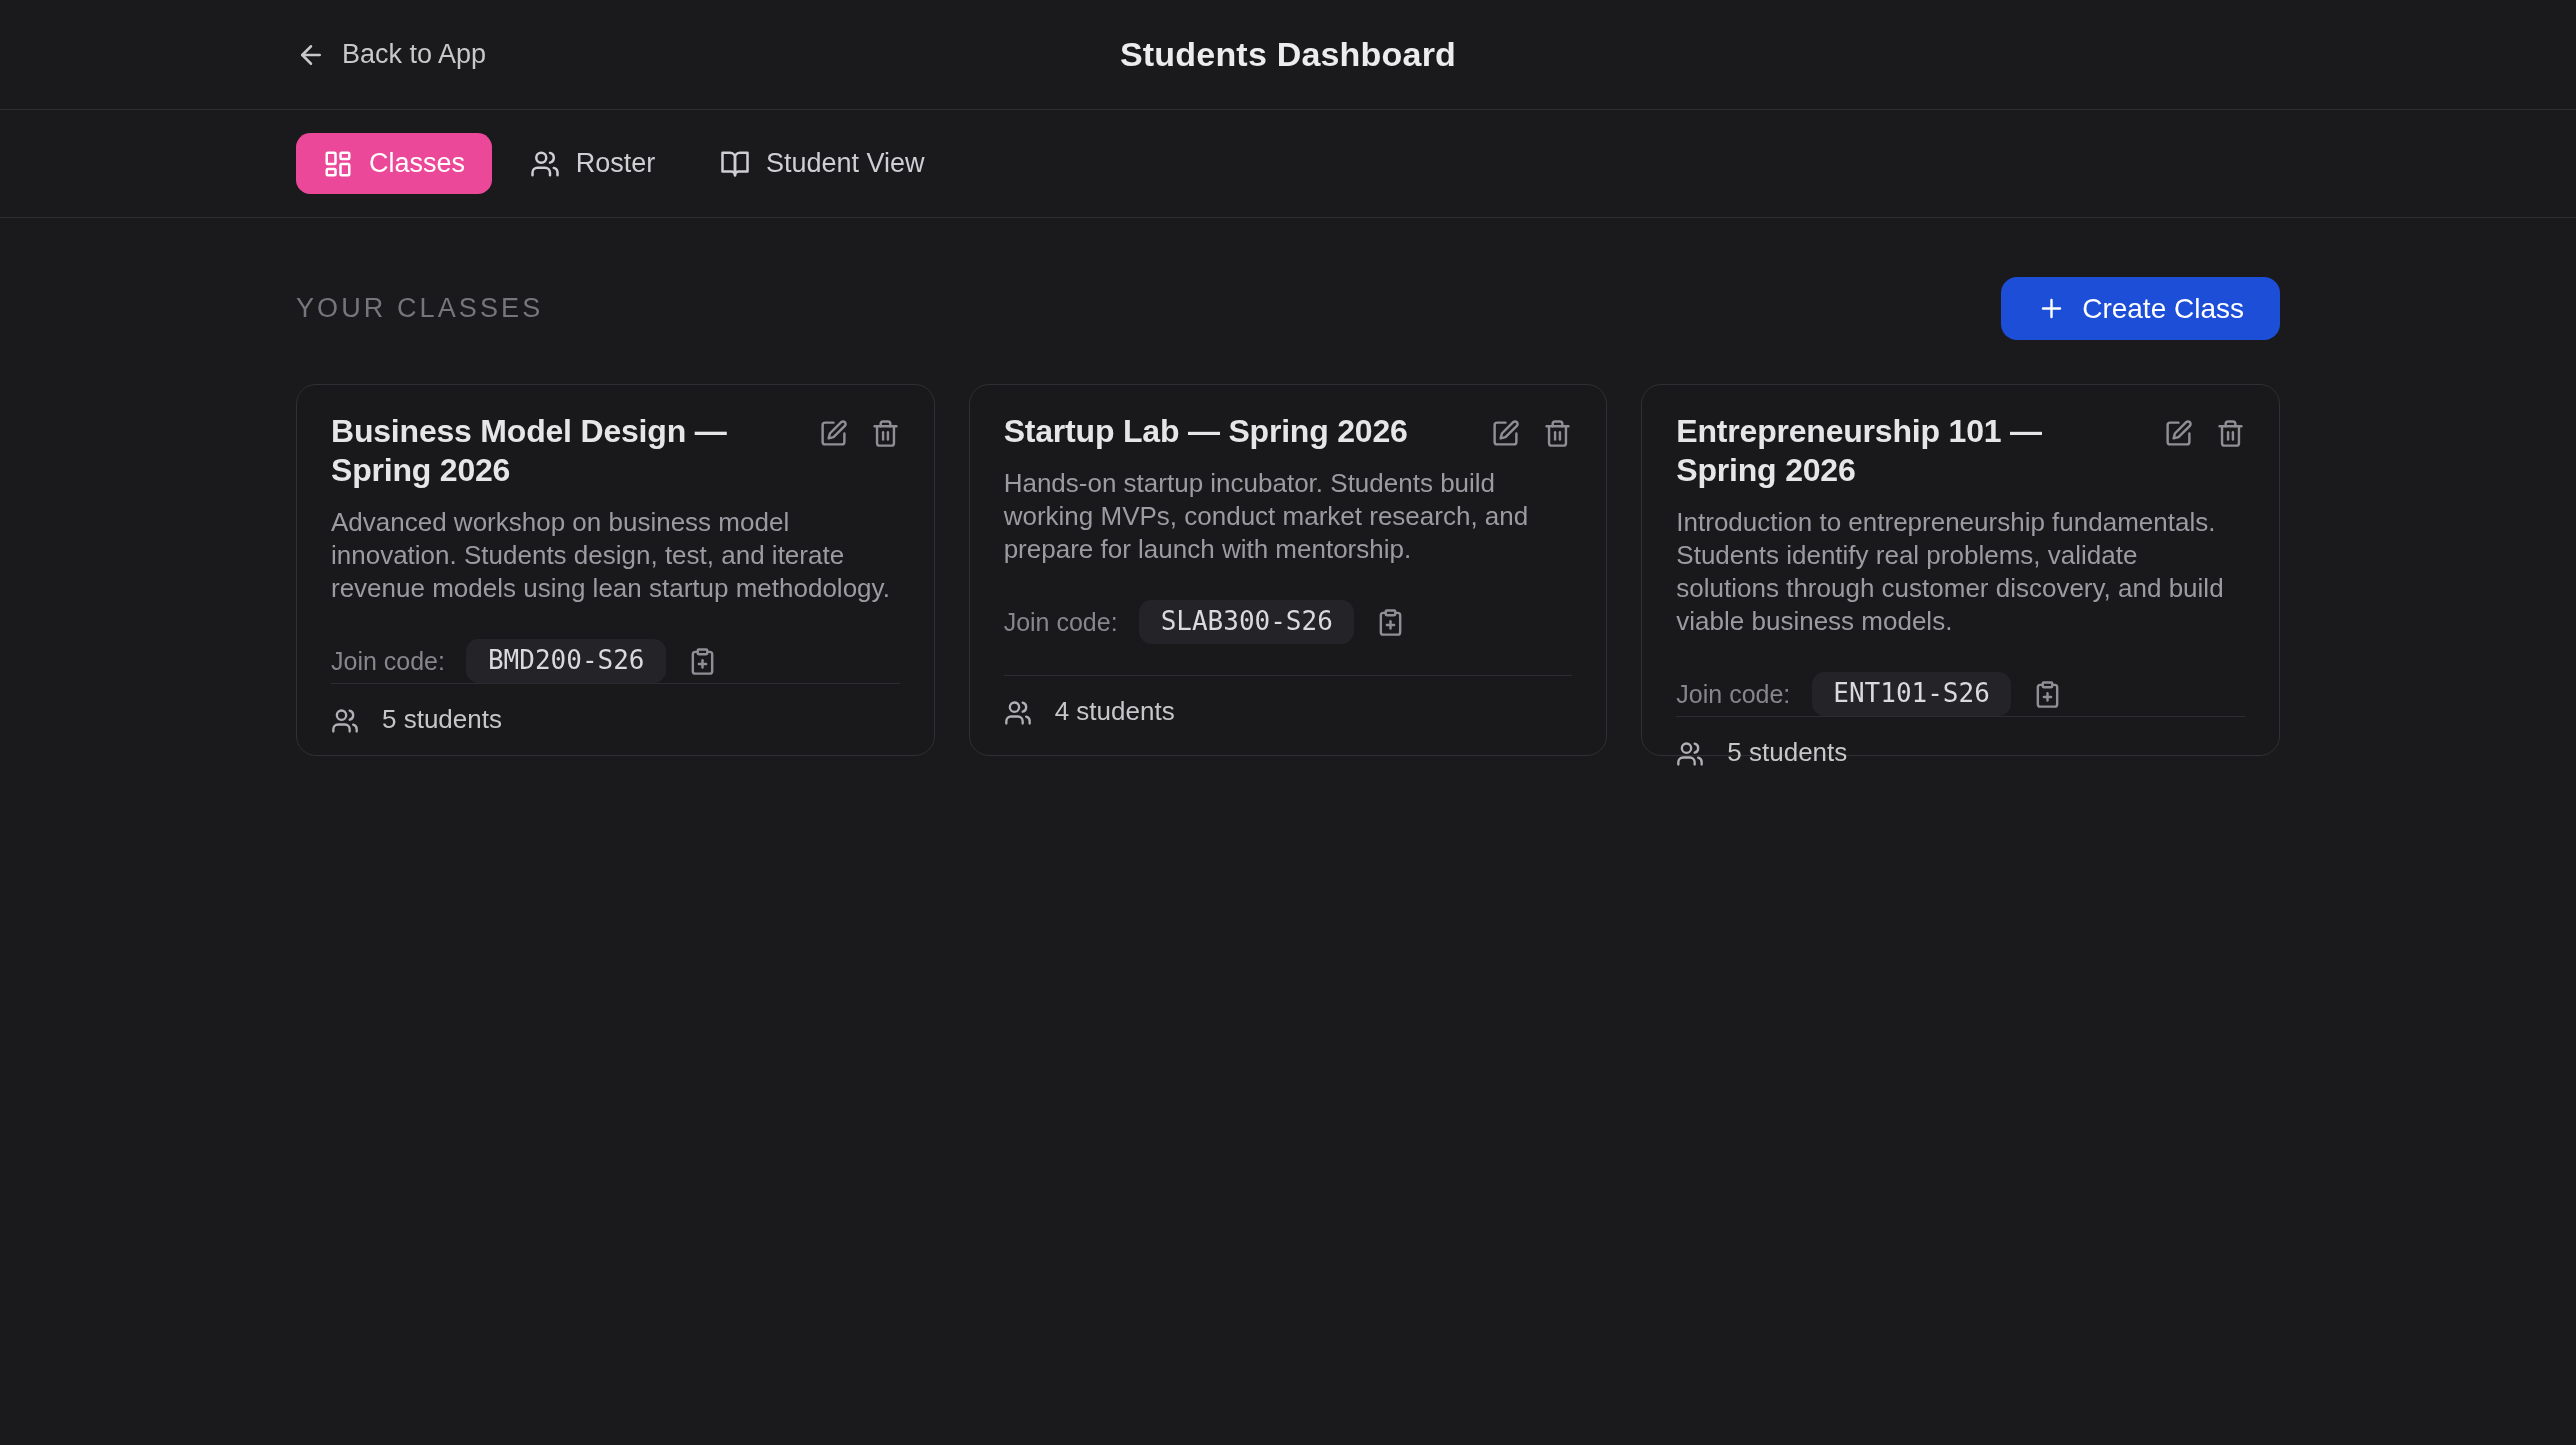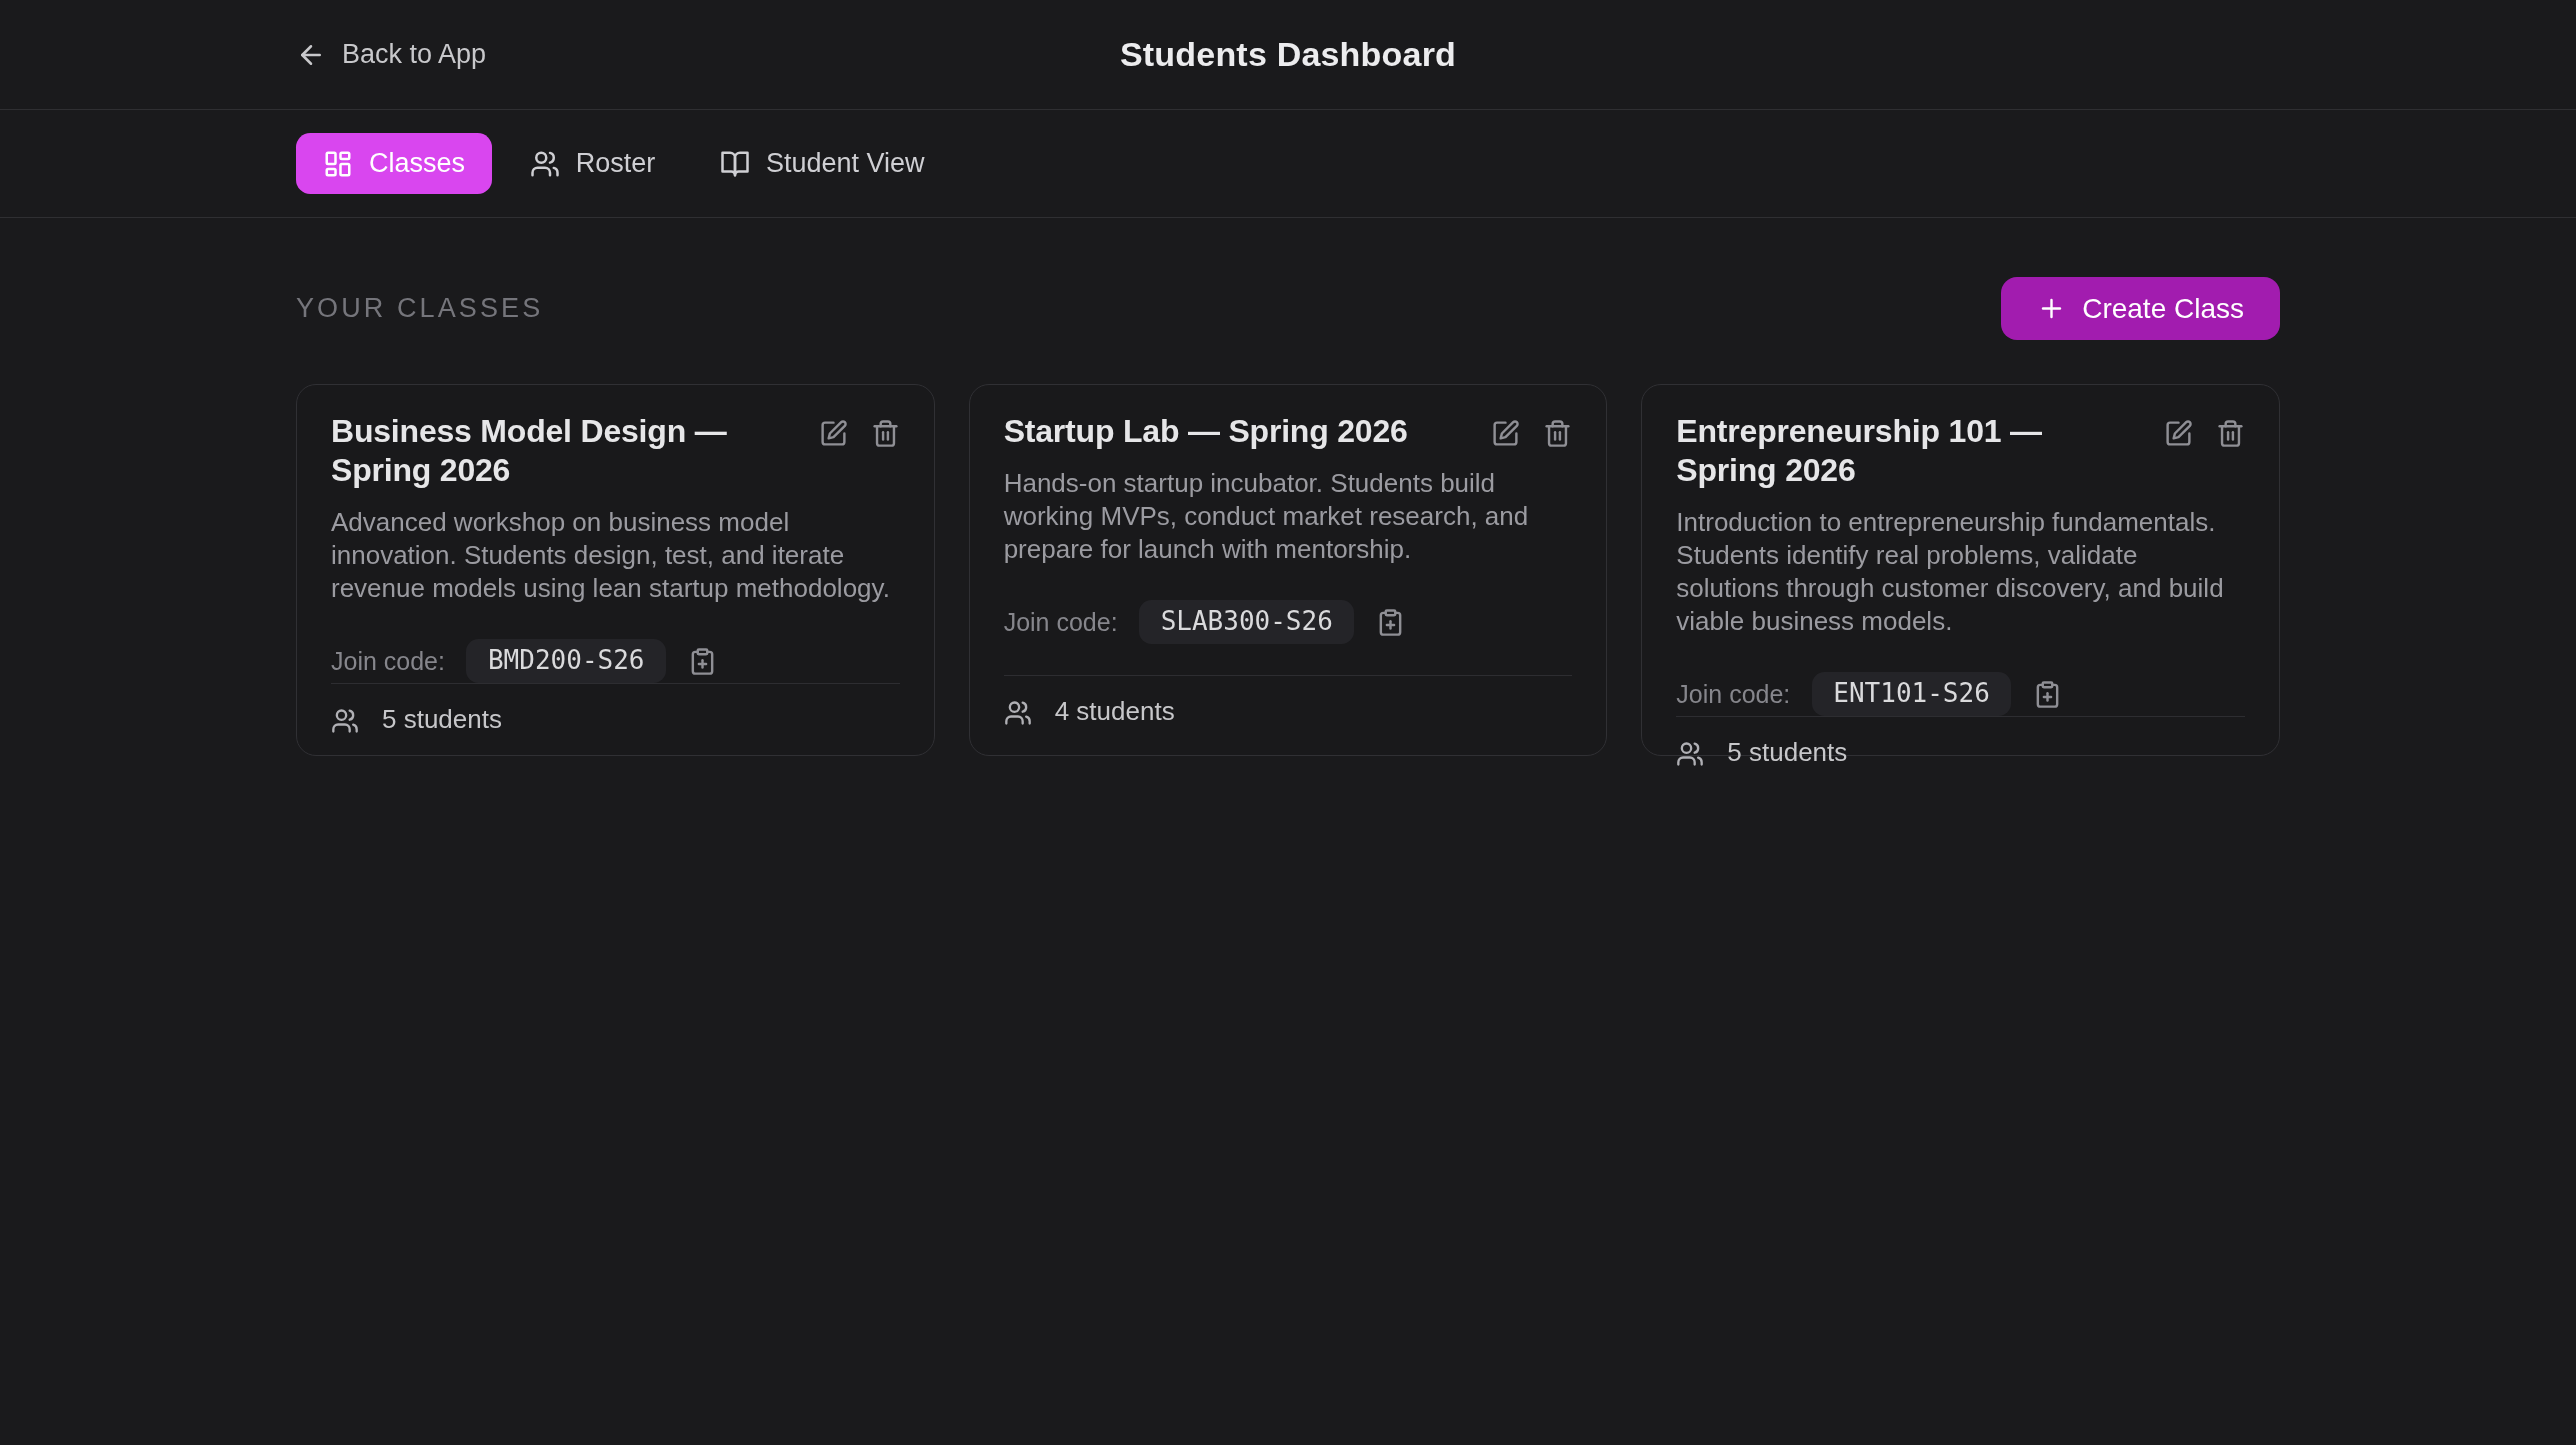--- a/index.html
+++ b/index.html
@@ -58,40 +58,40 @@
     padding: 0 27px;
     border-radius: 14.3px;
     font-size: 27px;
     color: #cfcfd3;
     background: none;
     border: none;
     cursor: pointer;
     font-family: inherit;
   }
   .tab svg { width: 30px; height: 30px; }
-  .tab.active { background: #d946ef; color: #ffffff; font-weight: 500; }
+  .tab.active { background: #ec4899; color: #ffffff; font-weight: 500; }
 
   
   .section-row {
     margin: 59px 296px 0;
     display: flex;
     align-items: center;
     justify-content: space-between;
   }
   .section-heading {
     font-size: 27px;
     font-weight: 500;
     letter-spacing: 3.1px;
     color: #75757b;
   }
   .create-btn {
     height: 63px;
     padding: 0 36px;
     border-radius: 16px;
-    background: #a21caf;
+    background: #1d4ed8;
     color: #ffffff;
     font-size: 28px;
     font-weight: 500;
     display: flex;
     align-items: center;
     gap: 16px;
     border: none;
     cursor: pointer;
     font-family: inherit;
   }

